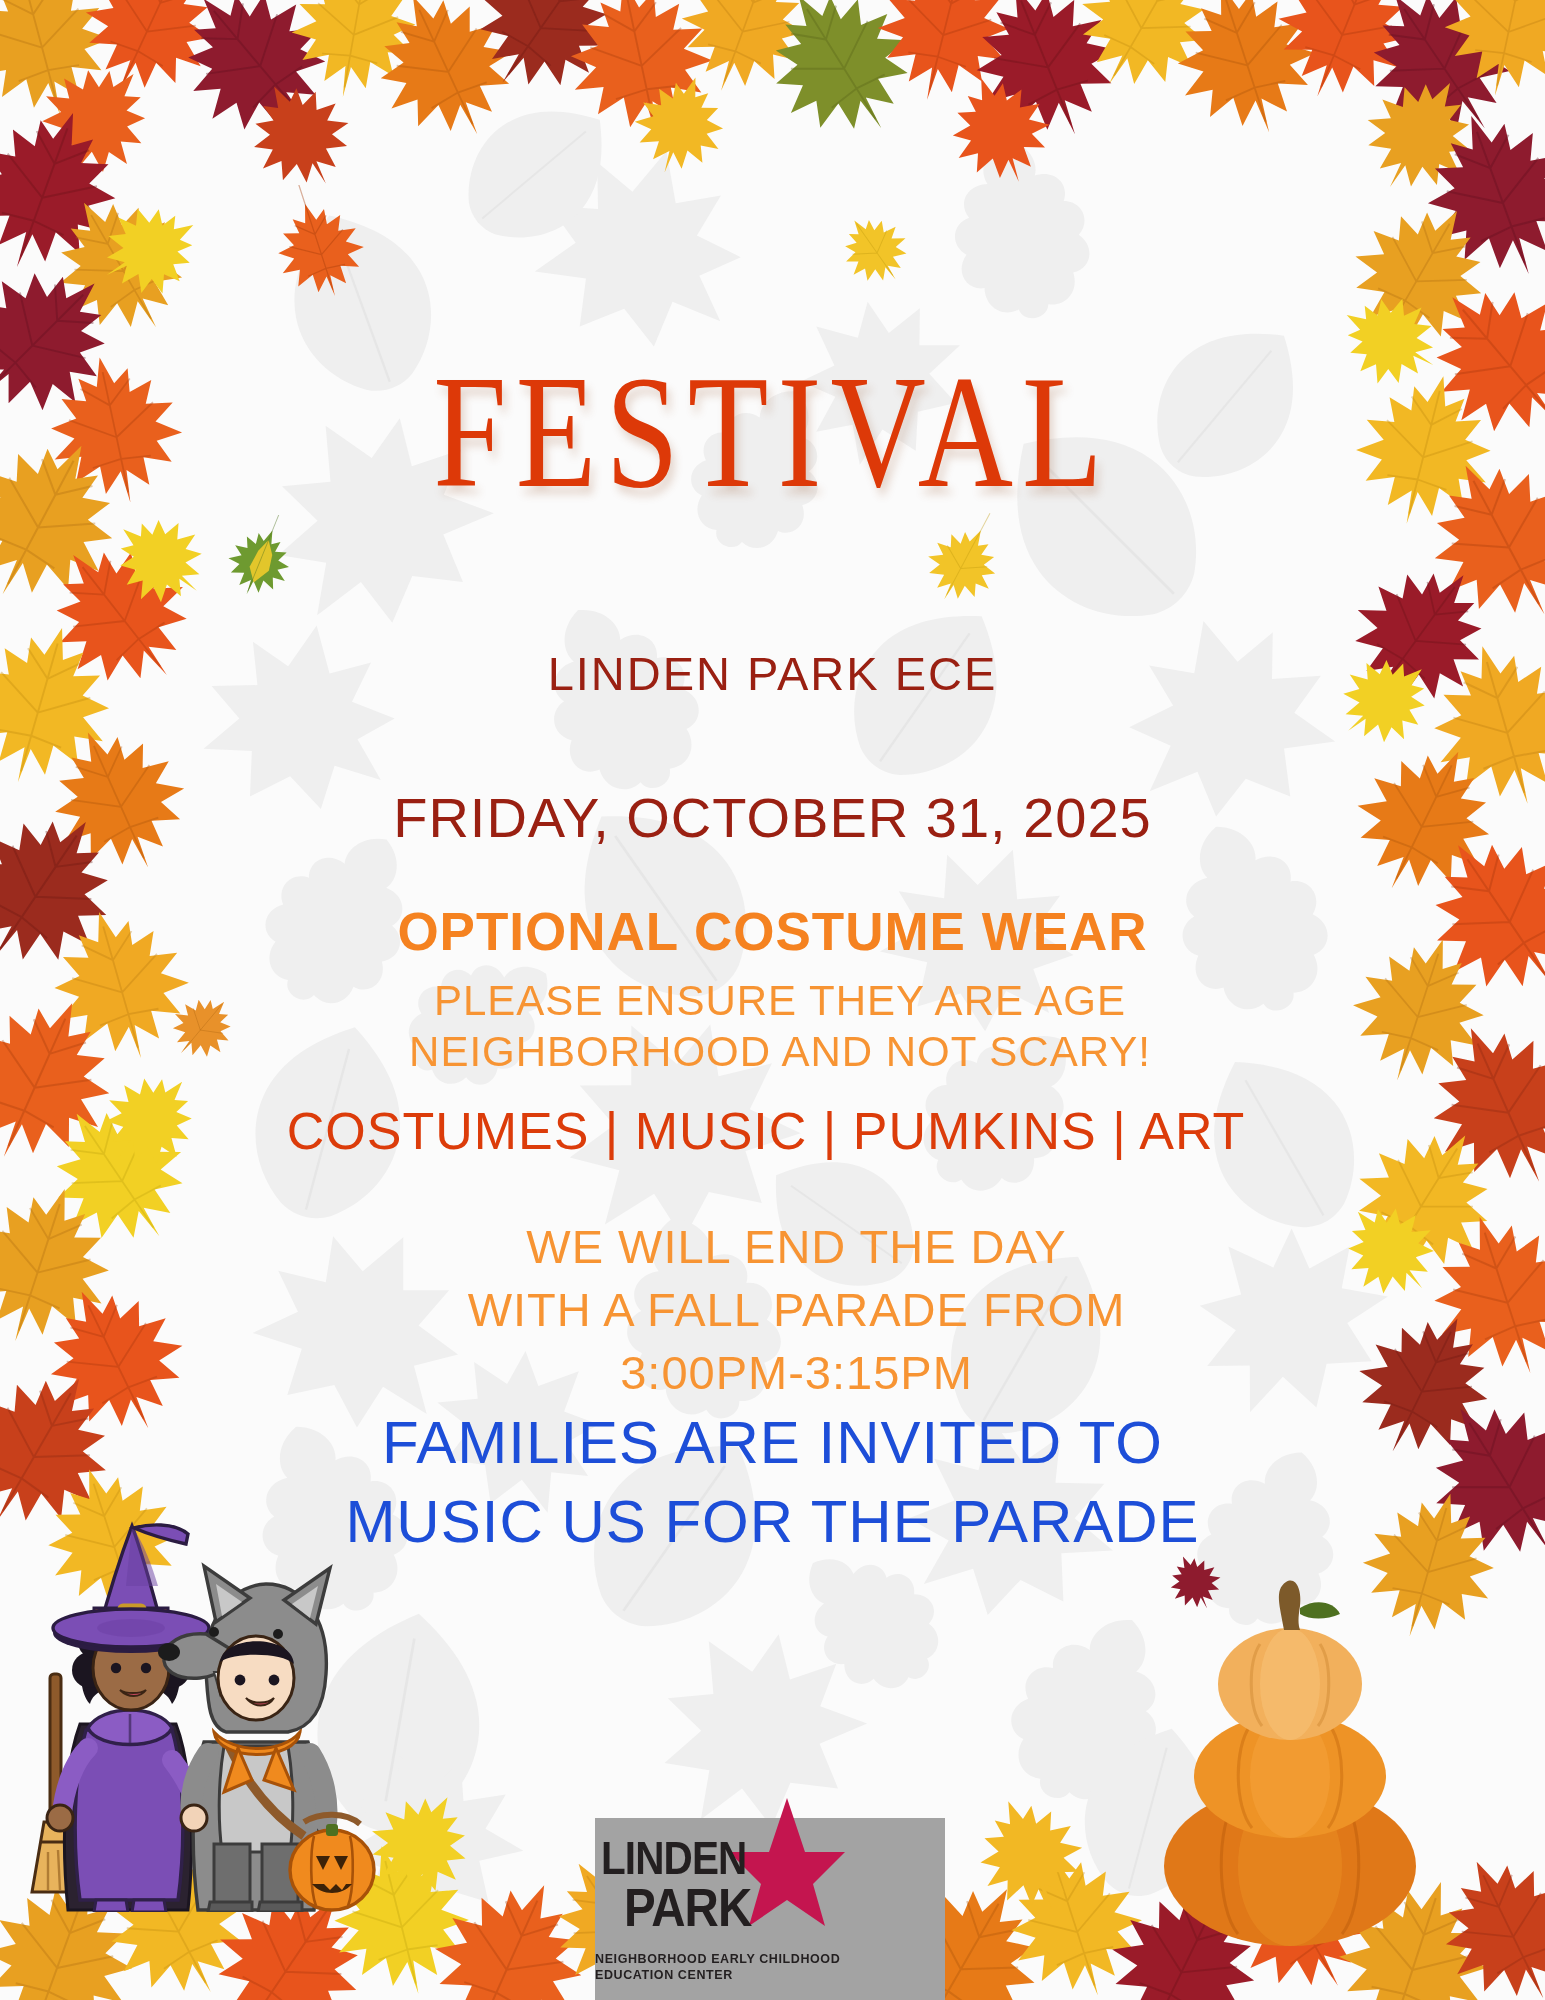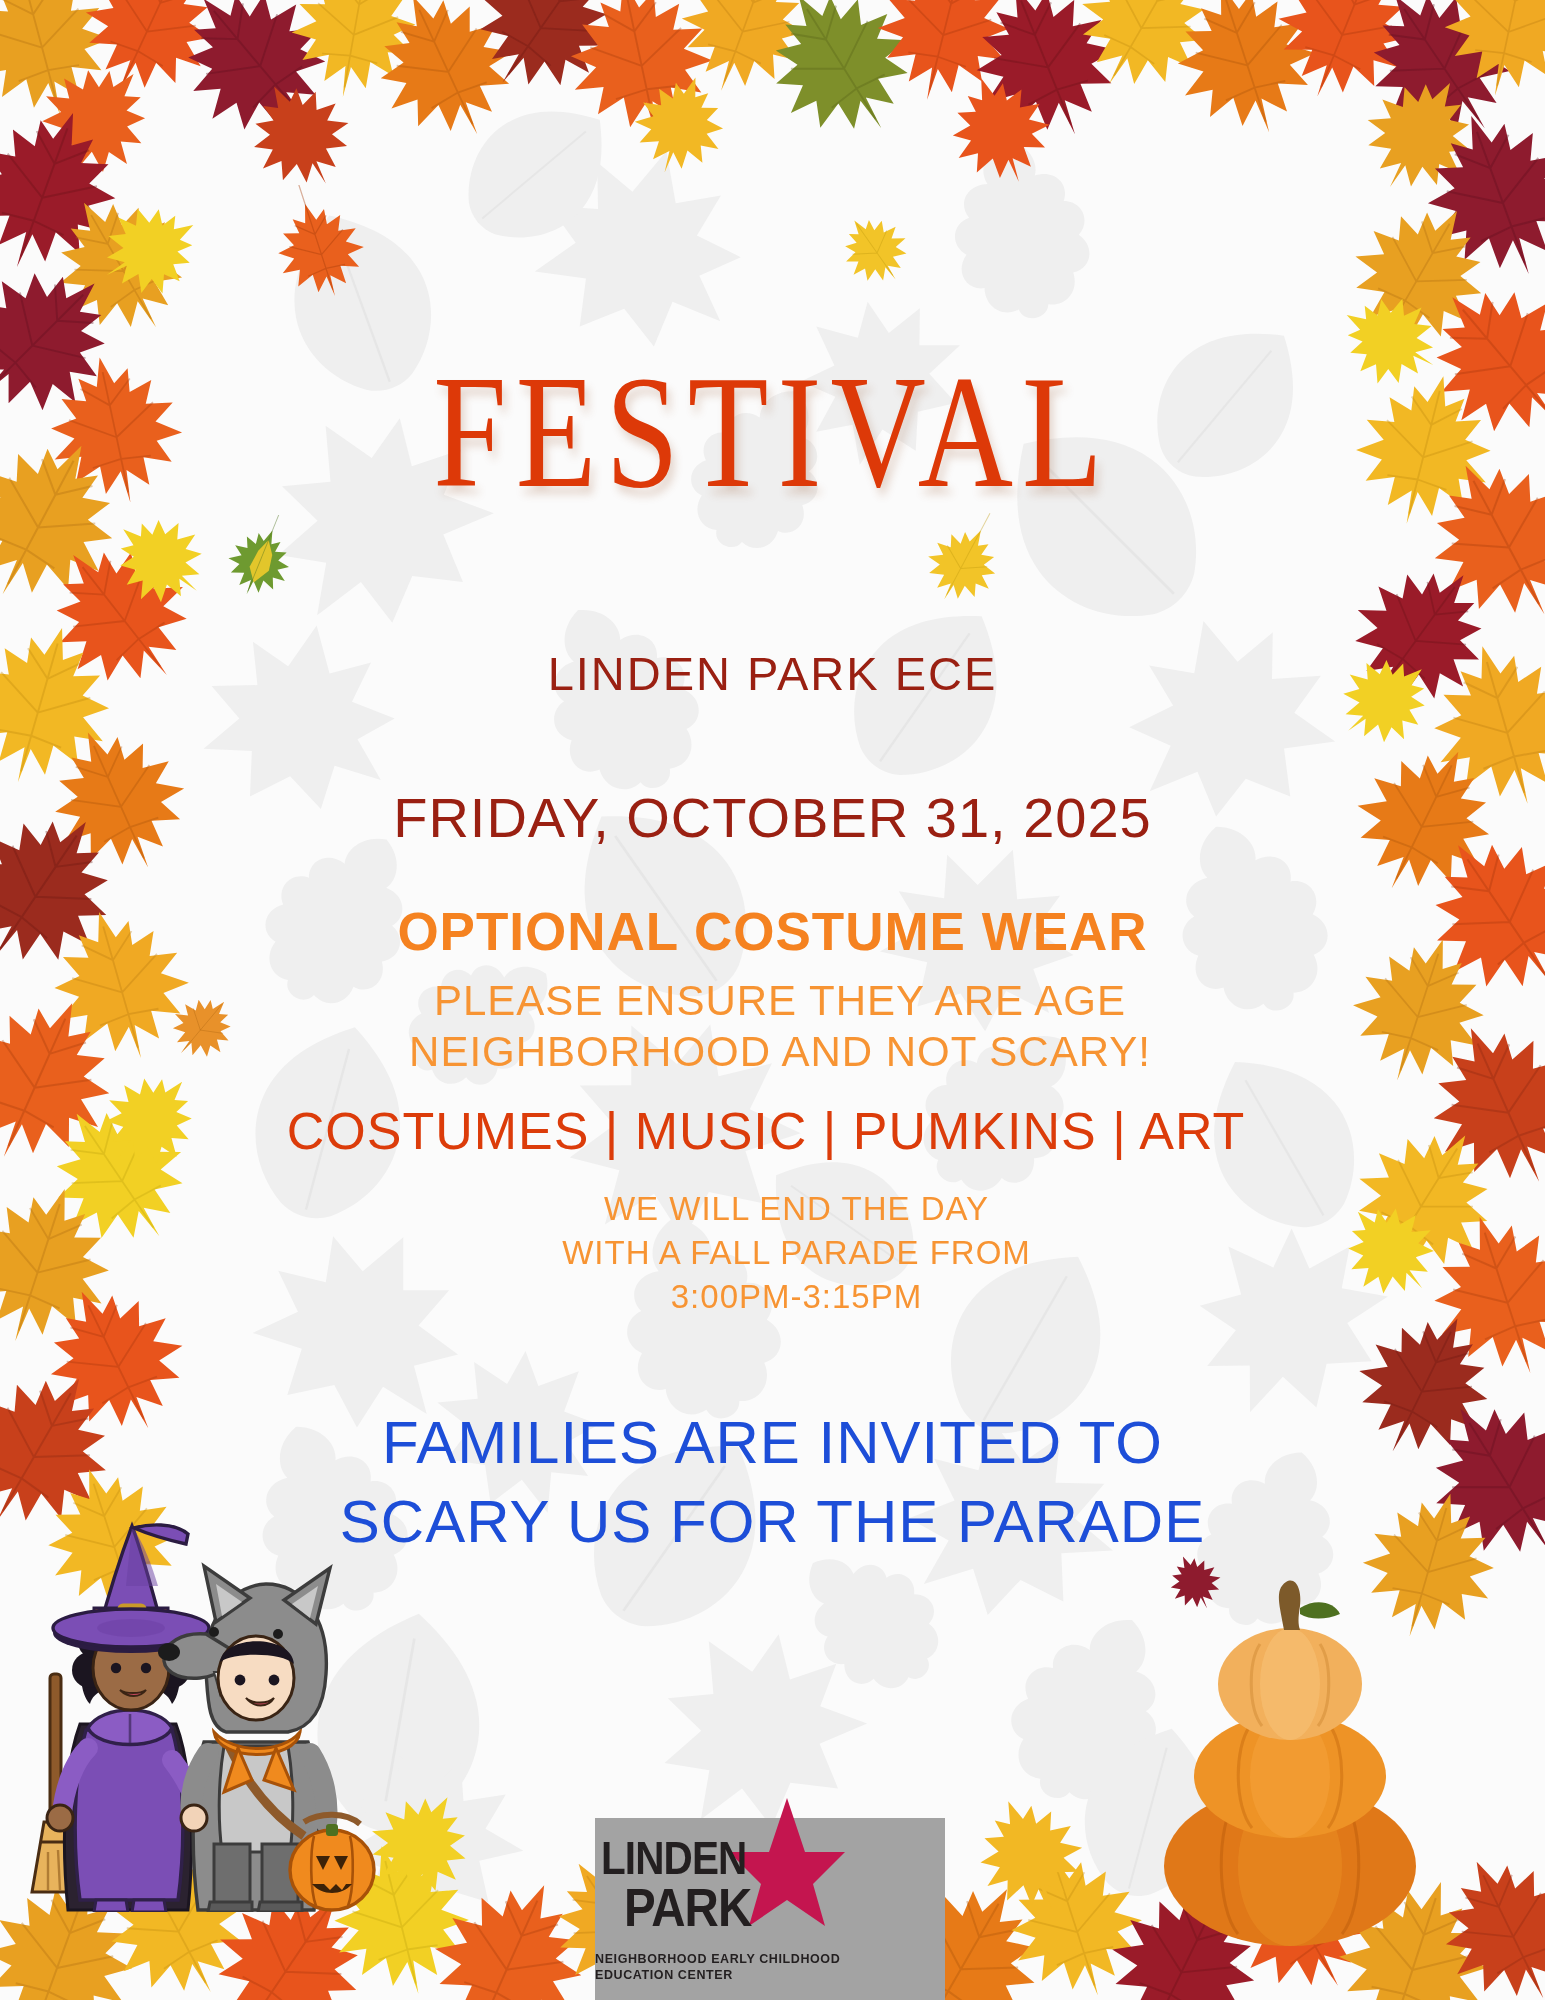--- a/index.html
+++ b/index.html
@@ -58,22 +58,22 @@
     position:absolute;left:0;right:0;top:975px;
     font-size:42px;line-height:1.22;
     color:#F79433;letter-spacing:1px;font-weight:400;margin-left:15px;
   }
   .activities{
     position:absolute;left:0;right:13px;top:1105px;
     font-size:52px;line-height:1;
     color:#DC3C0A;letter-spacing:1px;font-weight:400;
   }
   .parade{
-    position:absolute;left:0;right:0;top:1187px;
-    font-size:33px;line-height:1.34;
+    position:absolute;left:0;right:0;top:1216px;
+    font-size:47px;line-height:1.34;
     color:#F79433;letter-spacing:1px;font-weight:400;margin-left:48px;
   }
   .families{
     position:absolute;left:0;right:0;top:1403px;
     font-size:60px;line-height:1.32;
     color:#1d4ed8;letter-spacing:1px;font-weight:400;
   }
 
   
   .logo{
@@ -679,21 +679,21 @@
     <div class="activities">COSTUMES | MUSIC | PUMKINS | ART</div>
 
     <div class="parade">
       <div>WE WILL END THE DAY</div>
       <div>WITH A FALL PARADE FROM</div>
       <div>3:00PM-3:15PM</div>
     </div>
 
     <div class="families">
       <div>FAMILIES ARE INVITED TO</div>
-      <div>SCARY US FOR THE PARADE</div>
+      <div>MUSIC US FOR THE PARADE</div>
     </div>
   </div>
 
   <div class="logo">
     <svg class="logo-star" viewBox="0 0 120 132">
       <path d="M60,2 L78,56 L118,56 L86,88 L98,130 L60,104 L22,130 L34,88 L2,56 L42,56 Z" fill="#C4154F"></path>
     </svg>
     <div class="logo-text">
       <div class="logo-linden">LINDEN</div>
       <div class="logo-park">PARK</div>

